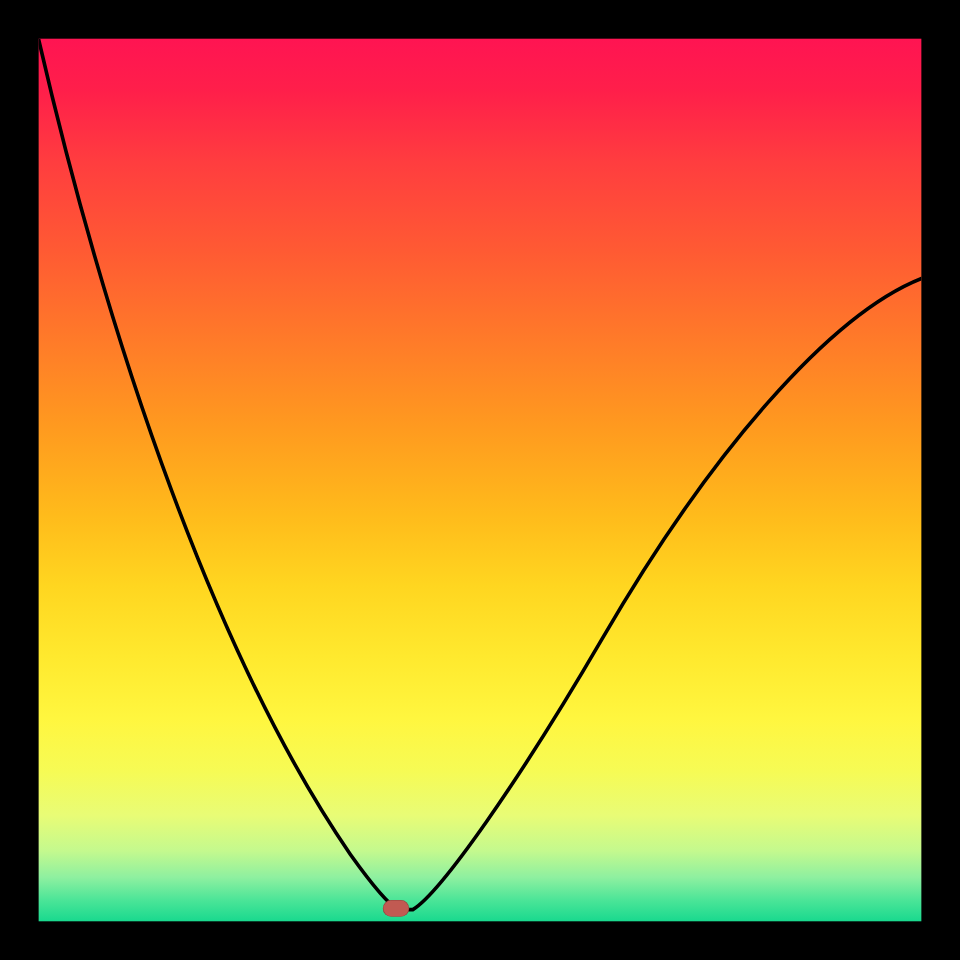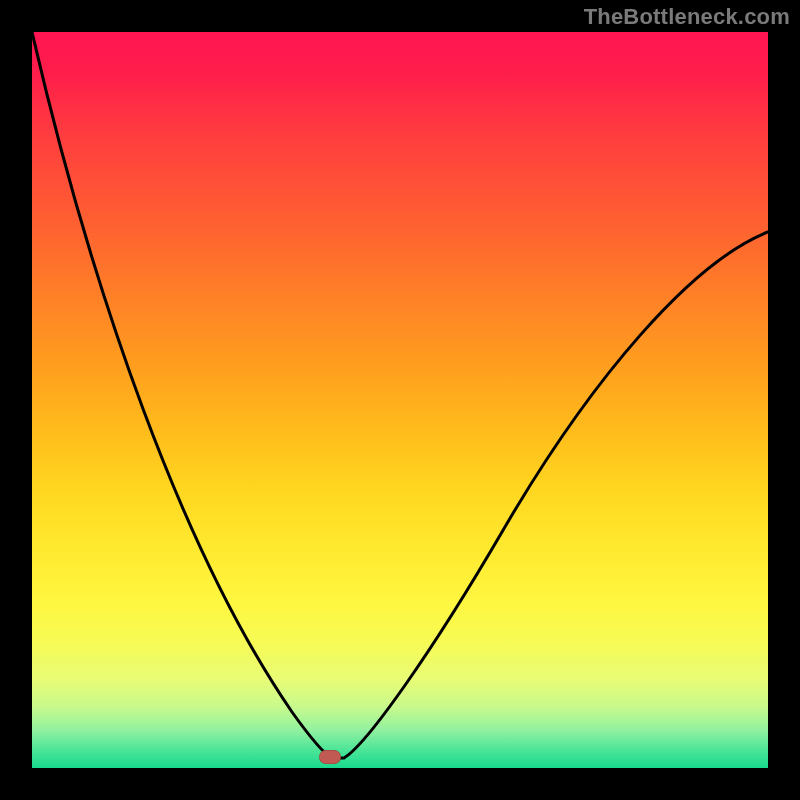--- a/index.html
+++ b/index.html
@@ -72,21 +72,20 @@
     border-radius: 8px;
     background: #c15a52;
     transform: translate(-50%, -50%);
     box-shadow: 0 0 0 0.5px rgba(0,0,0,0.25) inset;
   }
 </style>
 </head>
 <body>
 
 <div class="frame">
-  <div class="watermark">TheBottleneck.com</div>
 
   <div class="plot-area">
     <div class="gradient"></div>
 
     <svg class="curve" viewBox="0 0 736 736" preserveAspectRatio="none">
       <path id="curve-path" fill="none" stroke="#000" stroke-width="3" stroke-linecap="round" d="M 0 0 C 60 260, 150 520, 260 680 C 285 715, 296 724, 300 726 L 312 726 C 335 712, 400 620, 470 500 C 560 345, 660 230, 736 200"></path>
     </svg>
 
     <div id="marker" class="marker" style="left: 298.08px; top: 724.96px;"></div>
   </div>

